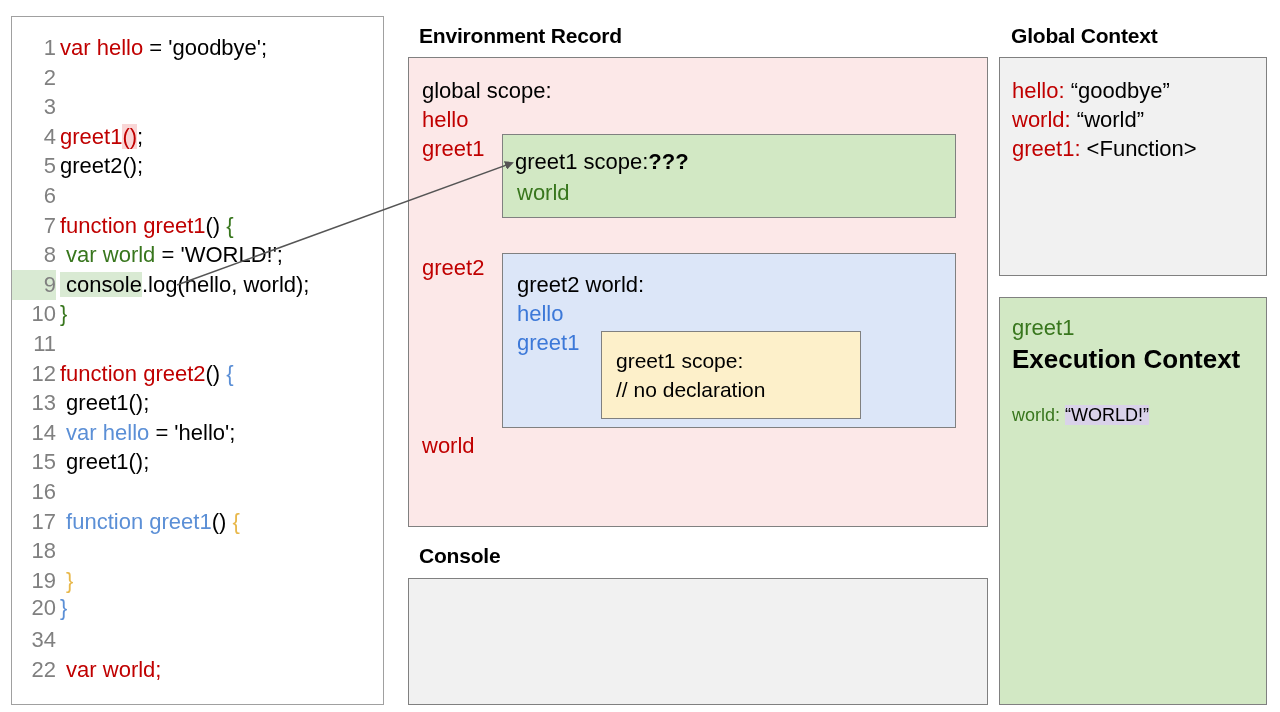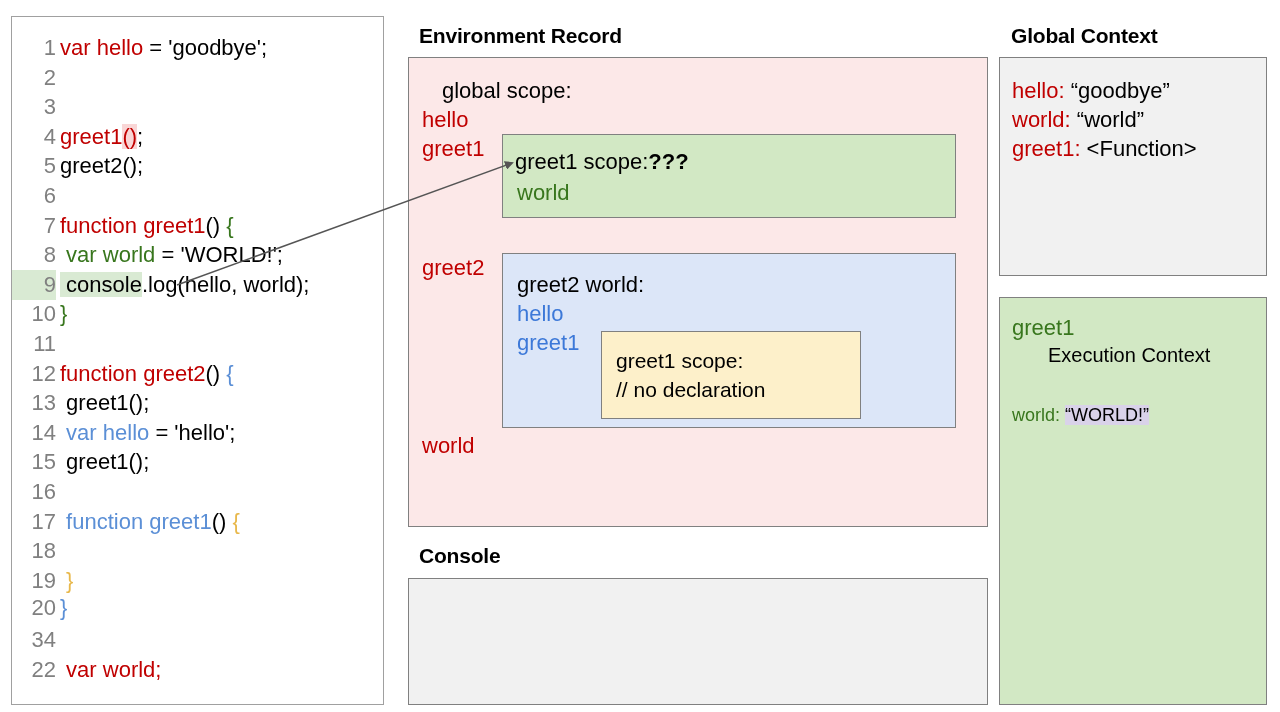--- a/index.html
+++ b/index.html
@@ -76,21 +76,20 @@
     width: 580px;
     height: 470px;
     background: #fce8e8;
   }
   #global-scope-label {
     position: absolute;
     left: 422px;
     top: 78px;
     font-size: 22px;
     color: #000000;
-    margin-left: 20px;
   }
   .env-var {
     position: absolute;
     font-size: 22px;
     color: #c00000;
   }
   #env-hello  { left: 422px; top: 107px; }
   #env-greet1 { left: 422px; top: 136px; }
   #env-greet2 { left: 422px; top: 255px; }
   #env-world  { left: 422px; top: 433px; }
@@ -201,24 +200,23 @@
     position: absolute;
     left: 1012px;
     top: 315px;
     font-size: 22px;
     color: #38761d;
   }
   #exec-heading {
     position: absolute;
     left: 1012px;
     top: 344px;
-    font-size: 20px;
-    font-weight: normal;
-    color: #000000;
-    margin-left: 36px;
+    font-size: 26px;
+    font-weight: bold;
+    color: #000000;
   }
   #exec-row {
     position: absolute;
     left: 1012px;
     top: 405px;
     font-size: 18px;
     white-space: pre;
     color: #38761d;
   }
   #exec-row .val {

